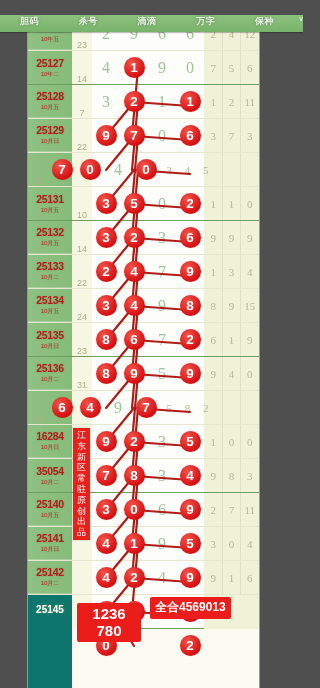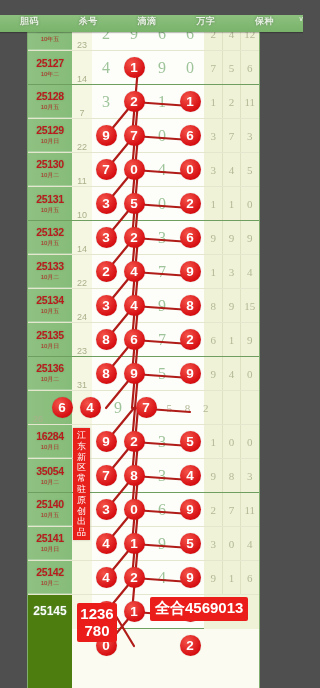--- a/index.html
+++ b/index.html
@@ -99,37 +99,37 @@
     color:#fff;font-size:9px;line-height:10.8px;
     text-align:center;padding:2px 0;
     letter-spacing:0px;
     z-index:30;
     box-shadow:0 0 2px rgba(0,0,0,.25);
   }
   #vmark span{display:block;filter:blur(.2px);}
 
   
   #badge-sum{
-    position:absolute;left:49px;top:586px;width:40px;
+    position:absolute;left:49px;top:586px;width:64px;
     background:#ea1d1a;color:#fff;border-radius:2px;
     font-size:15px;font-weight:bold;text-align:center;
     padding:2px 0 3px;line-height:17px;z-index:31;
   }
   #badge-total{
     position:absolute;left:122px;top:580px;
     background:#ea1d1a;color:#fff;border-radius:2px;
-    font-size:15px;font-weight:bold;
+    font-size:12px;font-weight:bold;
     padding:2px 5px 3px;z-index:31;white-space:nowrap;
   }
   #lastrow-label{
     position:absolute;left:0;top:578px;width:44px;height:93px;
-    background:#4d7c0f;color:#fdfdfa;
+    background:#0f766e;color:#fdfdfa;
     display:flex;align-items:flex-start;justify-content:center;
     padding-top:9px;box-sizing:border-box;
-    font-size:12px;font-weight:bold;
+    font-size:10px;font-weight:bold;
     text-shadow:0 0 2px rgba(110,160,100,.95);filter:blur(.25px);
     z-index:5;
   }
   #tailfill{position:absolute;left:44px;top:612px;width:187px;height:59px;background:#fbfbf2;z-index:1;}
   #tailfill2{position:absolute;left:176px;top:578px;width:55px;height:93px;background:#f0f2d8;z-index:1;}
   #tailfill3{position:absolute;left:44px;top:578px;width:20px;height:93px;background:#f6f7e2;z-index:1;}
 </style>
 </head>
 <body>
 
@@ -222,24 +222,20 @@
           <div class="dg">0</div>
           <div class="dg hot"><span class="ball">6</span></div>
         </div>
         <div class="cell-right">
           <div class="rv">3</div>
           <div class="rv">7</div>
           <div class="rv">3</div>
         </div>
       </div>
       <div class="row">
-        <div class="cell-label">
-          <div class="lbl-no">25130</div>
-          <div class="lbl-date">10月二</div>
-        </div>
         <div class="cell-small">11</div>
         <div class="digits">
           <div class="dg hot"><span class="ball">7</span></div>
           <div class="dg hot"><span class="ball">0</span></div>
           <div class="dg">4</div>
           <div class="dg hot"><span class="ball">0</span></div>
         </div>
         <div class="cell-right">
           <div class="rv">3</div>
           <div class="rv">4</div>

